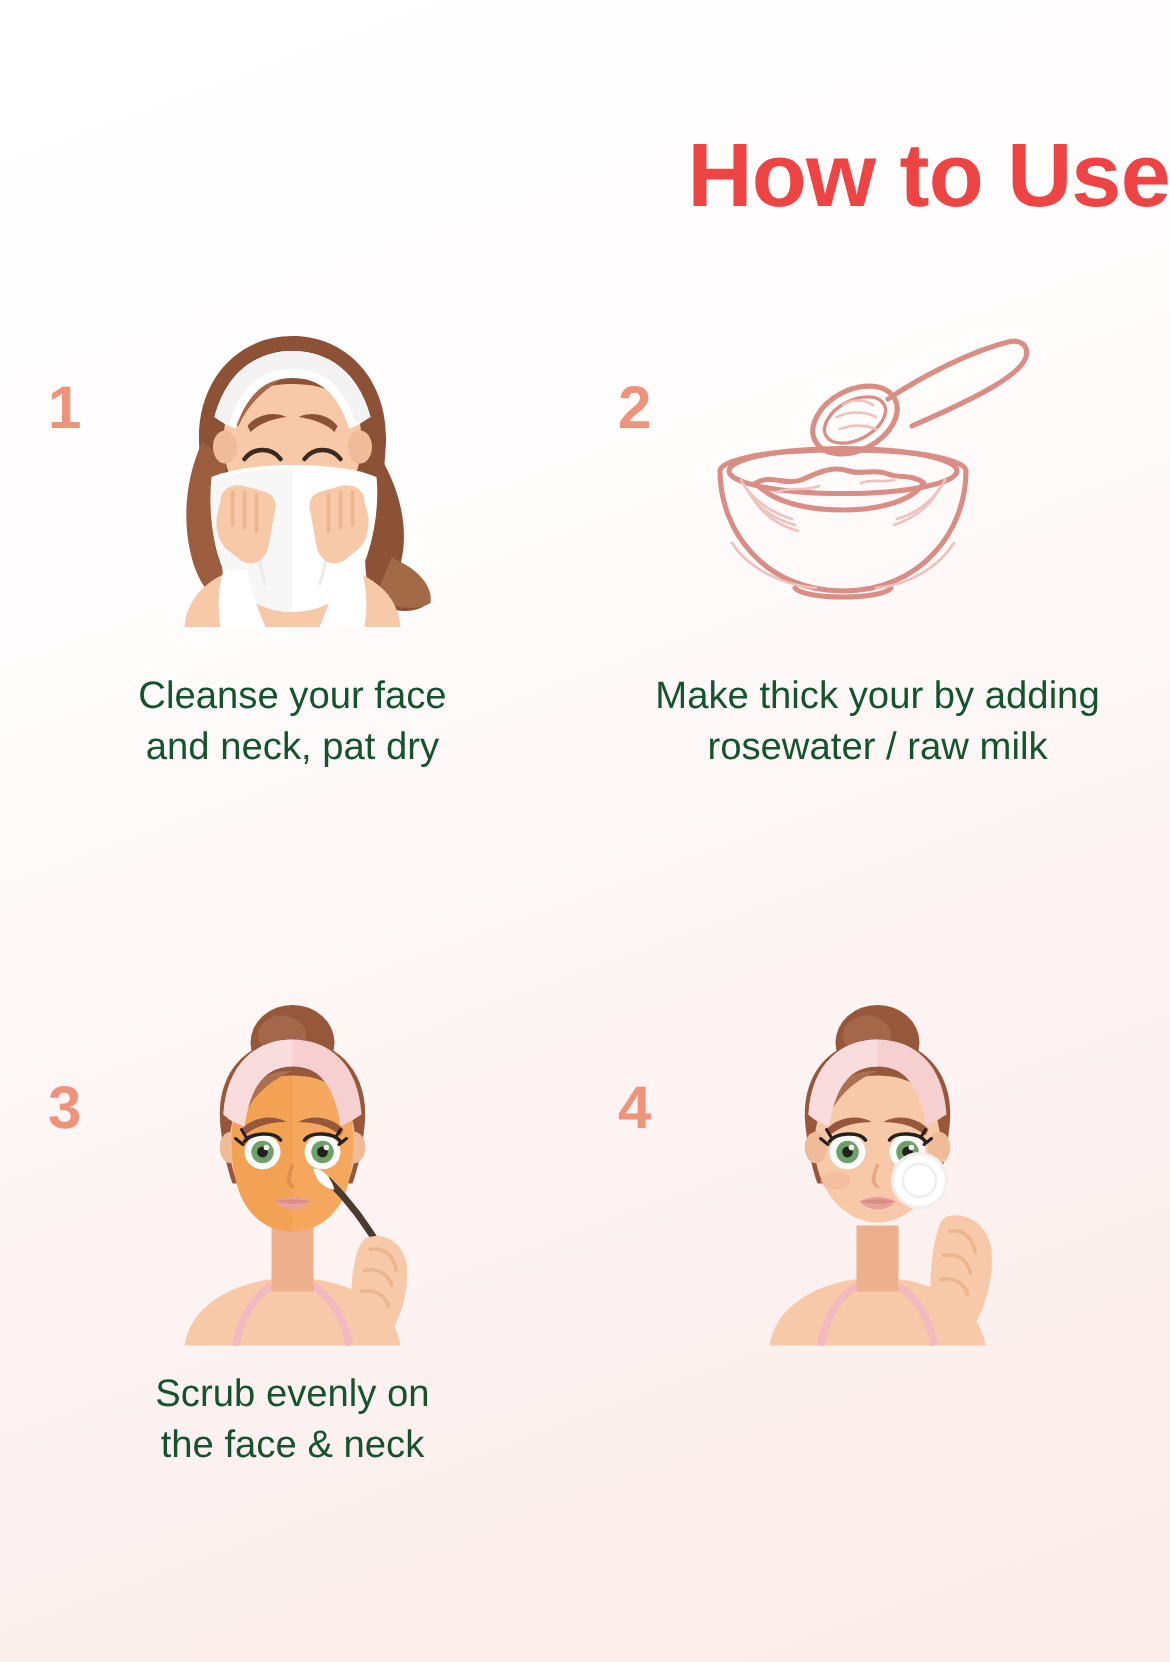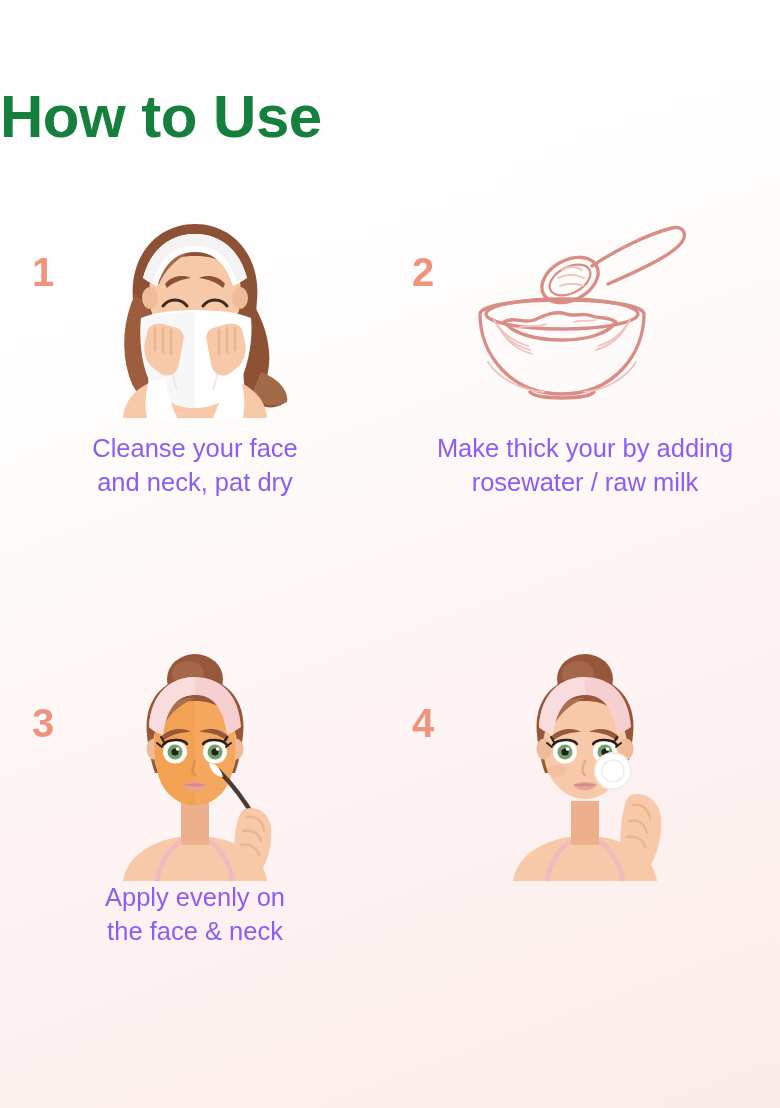--- a/index.html
+++ b/index.html
@@ -6,48 +6,48 @@
   body{
     width:780px;height:1108px;
     background:linear-gradient(160deg,#ffffff 0%,#fffdfd 30%,#fdf4f3 62%,#fcefee 85%,#fbeceb 100%);
     font-family:"Liberation Sans","DejaVu Sans",sans-serif;
     overflow:hidden;position:relative;
   }
   .page{width:780px;height:1108px;position:relative;}
 
   .title{
     position:absolute;left:0;top:82px;width:780px;
-    text-align:left;
+    text-align:right;
     font-size:60px;font-weight:bold;
     letter-spacing:-0.5px;
-    color:#15803d;
+    color:#ef4444;
   }
 
   .grid{position:absolute;left:0;top:200px;width:780px;}
   .row{display:flex;width:780px;}
   .cell{width:390px;position:relative;}
 
   .num{
     position:absolute;font-size:40px;font-weight:bold;
     color:#f0937b;line-height:1;
   }
   .r1 .num{top:52px;}
   .r2 .num{top:54px;}
   .cell.c1 .num{left:32px;}
   .cell.c2 .num{left:412px;}
   .cell.c2 .num{left:22px;}
 
   .art{position:relative;height:222px;}
   .caption{
     text-align:center;
-    color:#8b5cf6;
+    color:#14532d;
     font-size:25.5px;
     line-height:1.32;
     padding:0 14px;
-    margin-top:10px;
+    margin-top:26px;
   }
   .caption.c-wide{padding:0 6px;}
 
   
   .figure{position:absolute;left:50%;transform:translateX(-50%);}
 
   
   svg{display:block;overflow:visible;}
 </style>
 </head>
@@ -224,21 +224,21 @@
               <path d="M124 122 C136 134 150 152 160 170" stroke="#4b3a30" stroke-width="4.5" fill="none" stroke-linecap="round"></path>
               <path d="M114 114 C120 114 126 120 128 128 C122 128 115 122 114 114 Z" fill="#ffffff"></path>
               <path d="M150 160 C162 156 174 164 176 178 C178 196 172 214 164 226 C160 232 150 232 146 226 C138 212 138 190 142 174 C144 166 146 162 150 160 Z" fill="#f7c9a8"></path>
               <path d="M152 168 C160 166 168 172 169 182" stroke="#eab58f" stroke-width="2.4" fill="none" stroke-linecap="round"></path>
               <path d="M148 182 C156 180 164 184 166 192" stroke="#eab58f" stroke-width="2.4" fill="none" stroke-linecap="round"></path>
               <path d="M146 196 C154 194 162 198 164 206" stroke="#eab58f" stroke-width="2.4" fill="none" stroke-linecap="round"></path>
             </svg>
           </div>
         </div>
         <div class="caption">
-          <div>Apply evenly on</div>
+          <div>Scrub evenly on</div>
           <div>the face &amp; neck</div>
         </div>
       </div>
 
       <div class="cell c2">
         <div class="num">4</div>
         <div class="art">
           <div class="figure" style="top:0px;left:50%;">
             <svg width="200" height="232" viewBox="0 0 200 232">
 

